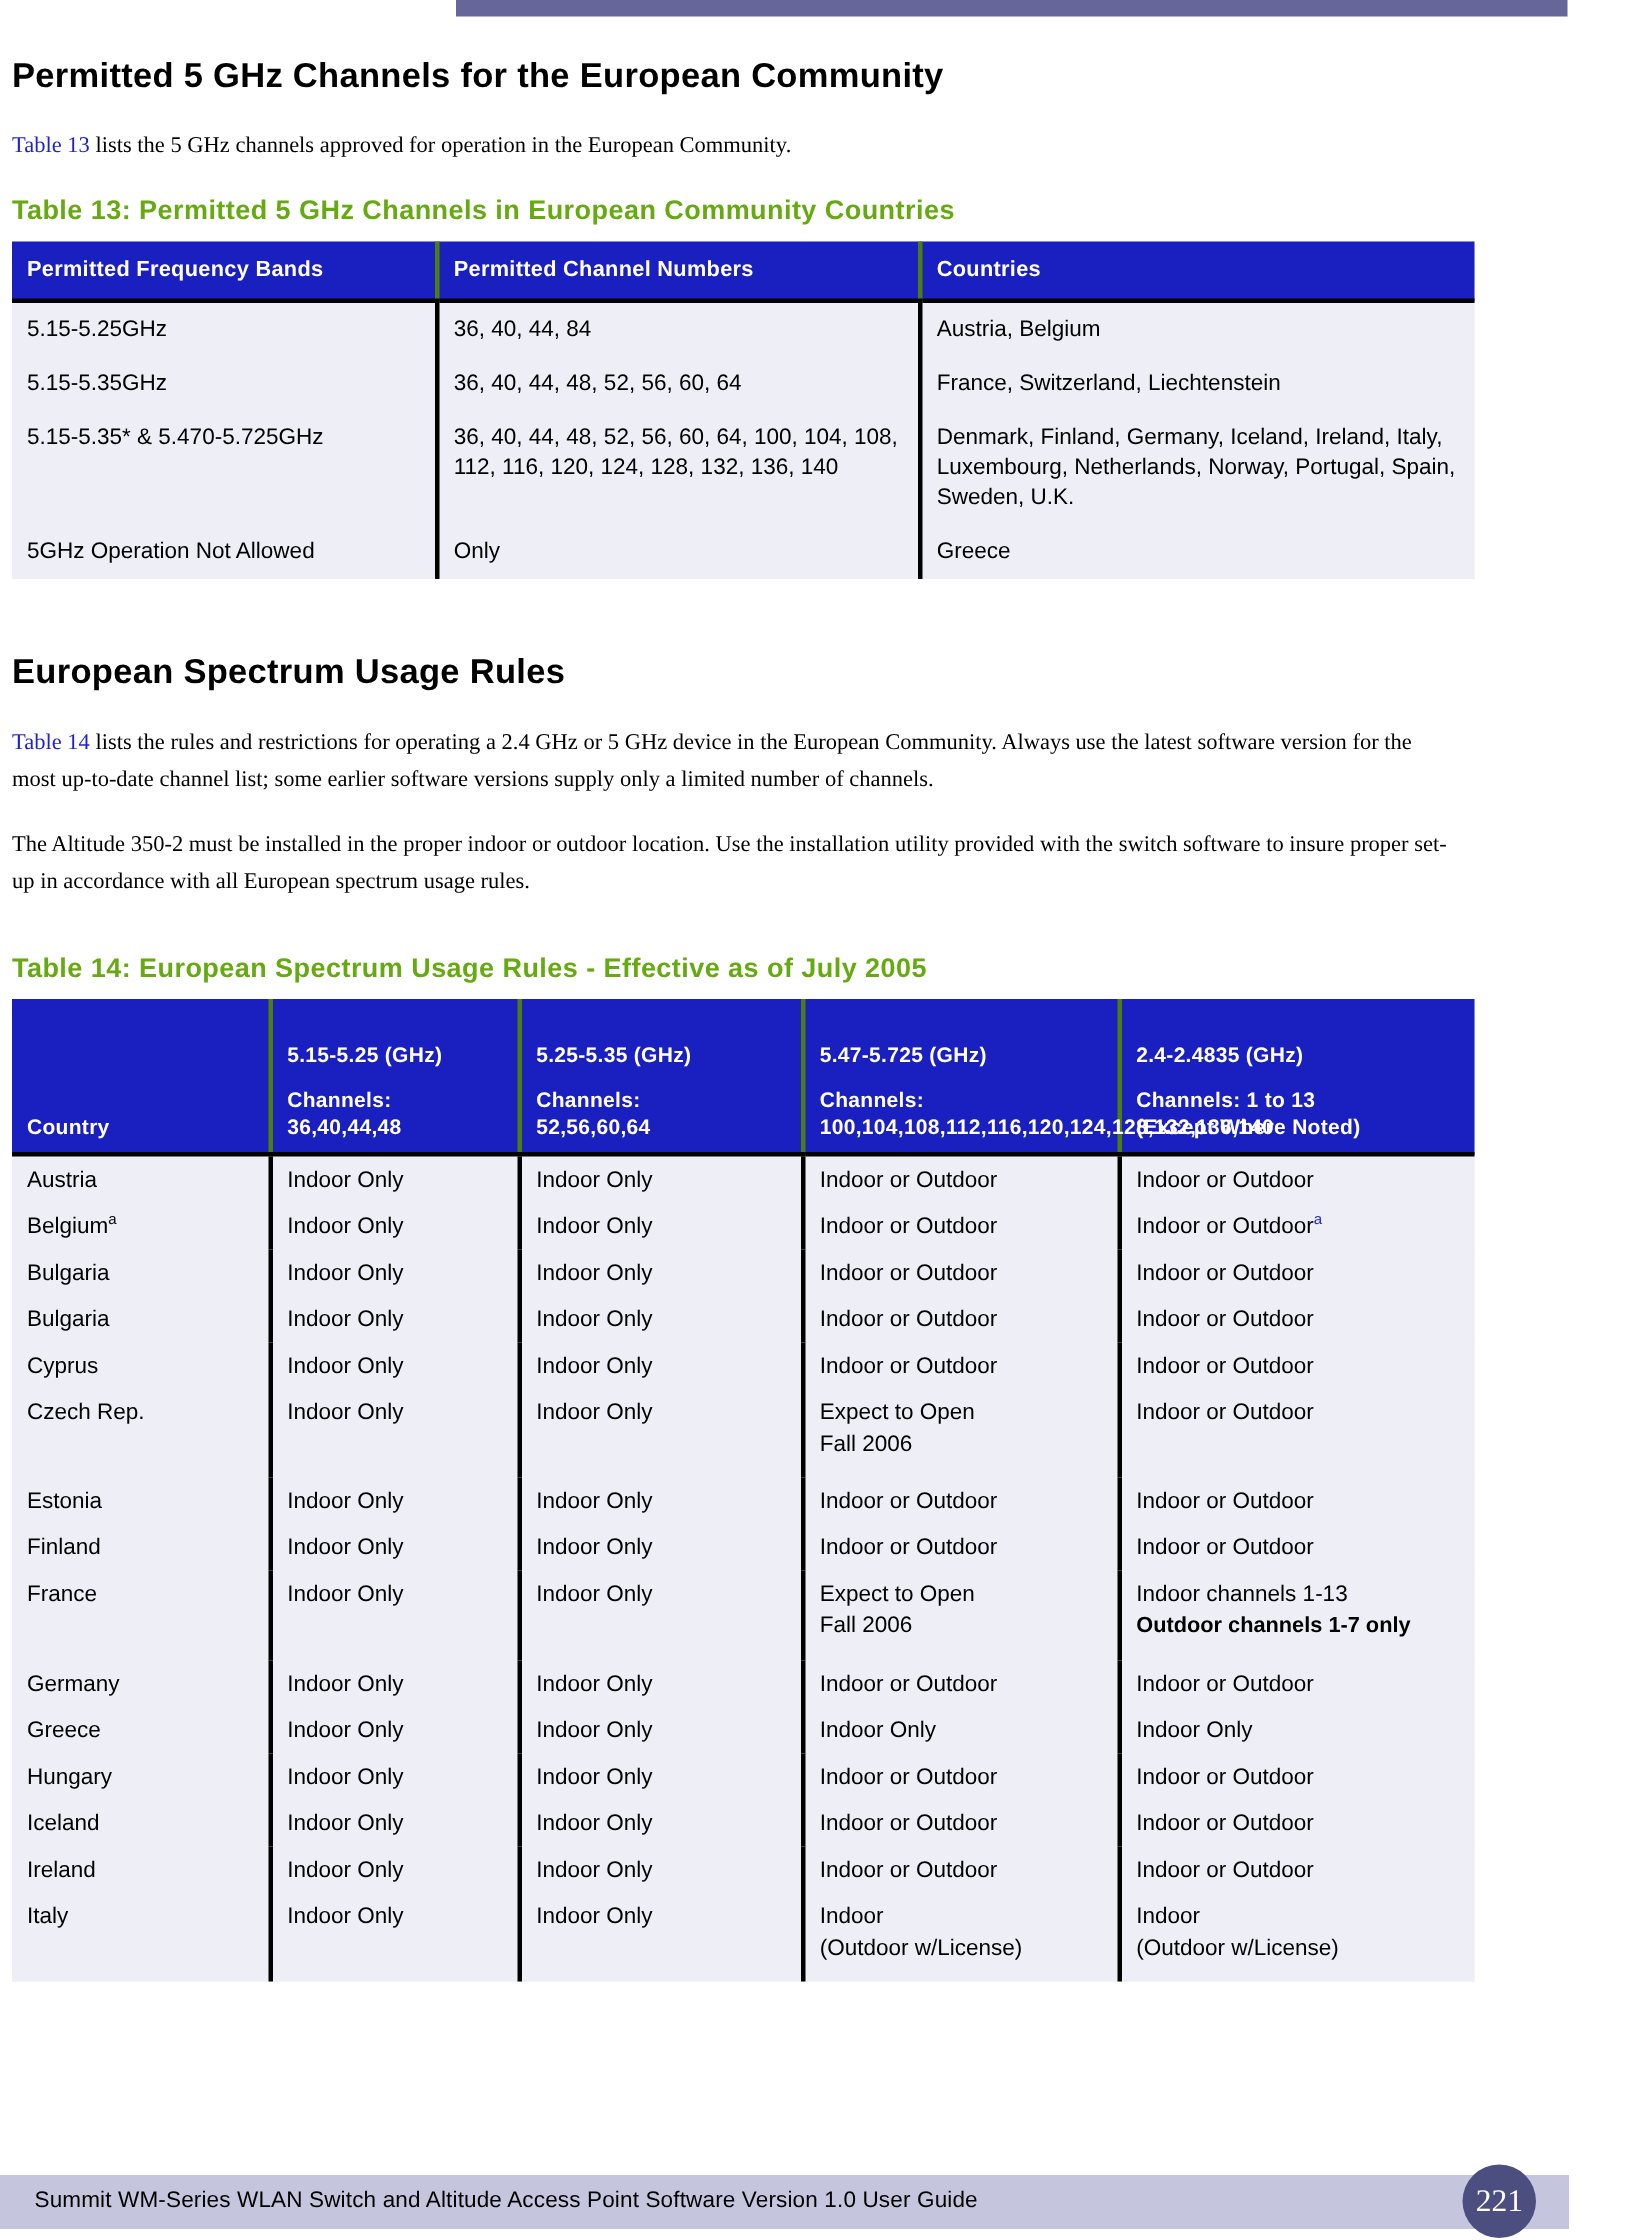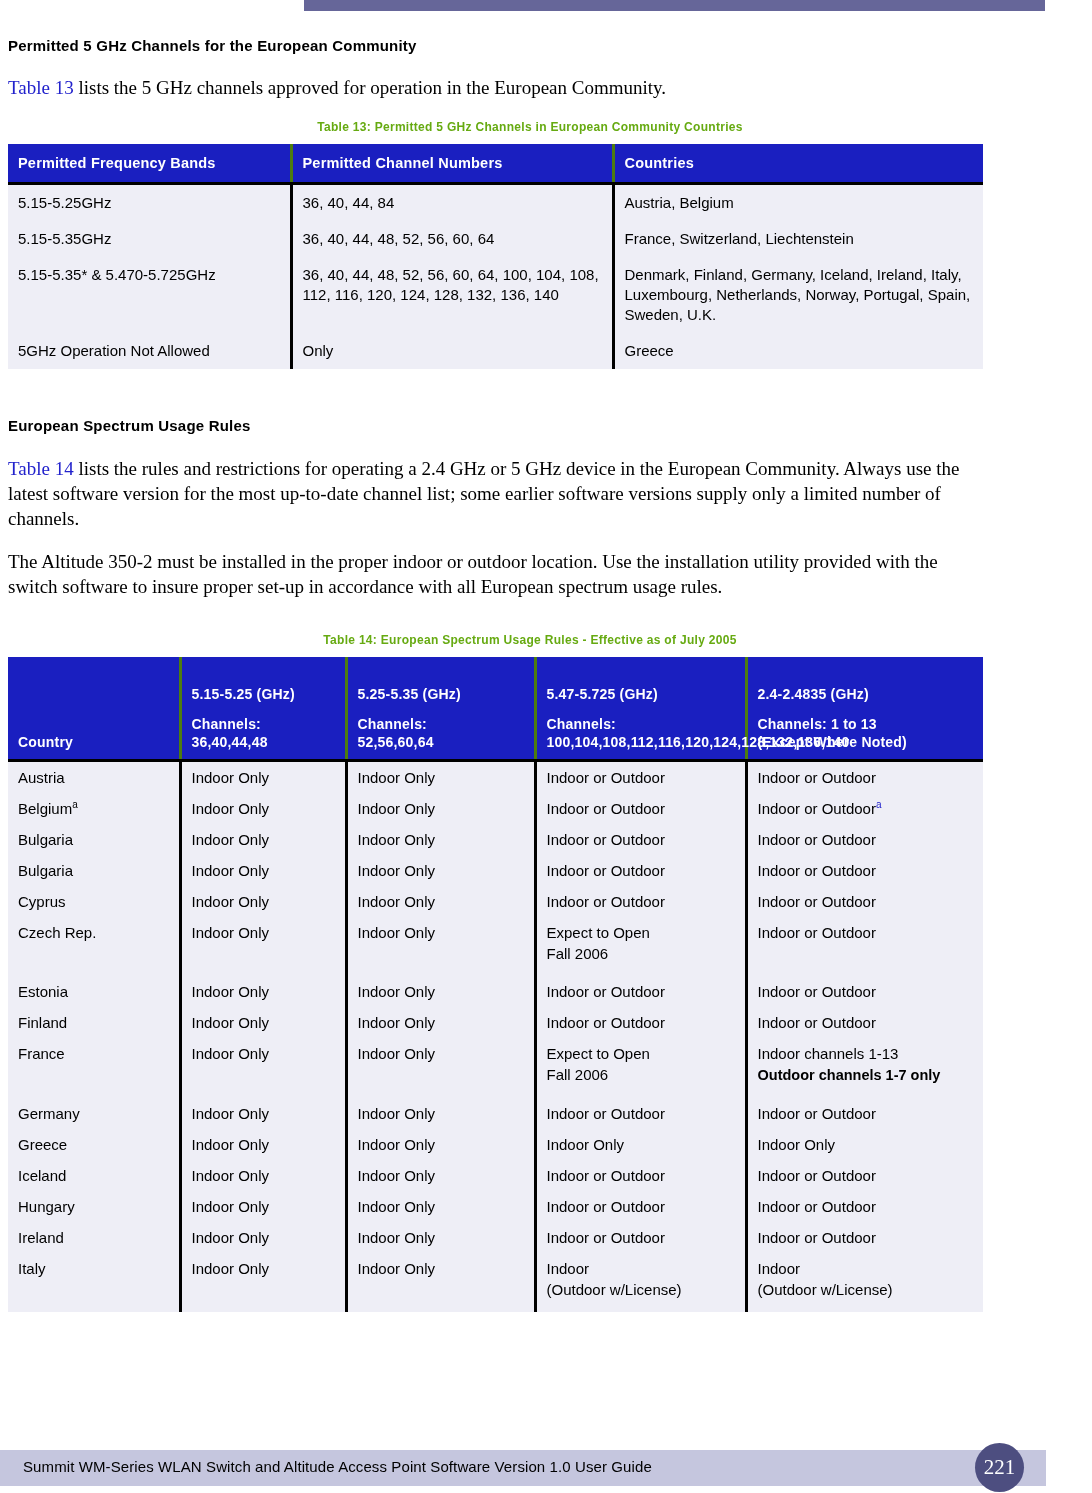--- a/index.html
+++ b/index.html
@@ -33,57 +33,56 @@
     width: 1092px;
   }
 
   .content {
     padding: 26px 40px 0 8px;
   }
 
   
   h1.section-title {
     font-family: "Liberation Sans", sans-serif;
-    font-size: 15px;
+    font-size: 23px;
     font-weight: bold;
     color: #000000;
     margin: 0 0 21px 0;
     letter-spacing: 0.2px;
   }
 
   h1.section-title.second {
     margin-top: 48px;
     margin-bottom: 22px;
   }
 
   p.body-text {
     font-family: "Liberation Serif", serif;
-    font-size: 19px;
+    font-size: 15px;
     line-height: 25px;
     color: #000000;
     margin: 0 0 18px 0;
     max-width: 960px;
   }
 
   p.body-text.tight {
     margin-bottom: 20px;
   }
 
   .xref {
     color: #2222CC;
   }
 
   .table-caption {
     font-family: "Liberation Sans", sans-serif;
-    font-size: 12px;
+    font-size: 18px;
     font-weight: bold;
     color: #66AA11;
     margin: 0 0 10px 0;
     letter-spacing: 0.3px;
-    text-align: center;
   }
 
   .table-caption.second {
     margin-top: 34px;
   }
 
   
   table.doc-table {
     border-collapse: collapse;
     border-spacing: 0;
@@ -373,28 +372,28 @@
             <td>Indoor or Outdoor</td>
           </tr>
           <tr>
             <td><span>Greece</span></td>
             <td>Indoor Only</td>
             <td>Indoor Only</td>
             <td>Indoor Only</td>
             <td>Indoor Only</td>
           </tr>
           <tr>
+            <td><span>Hungary</span></td>
+            <td>Indoor Only</td>
+            <td>Indoor Only</td>
+            <td>Indoor or Outdoor</td>
+            <td>Indoor or Outdoor</td>
+          </tr>
+          <tr>
             <td><span>Iceland</span></td>
-            <td>Indoor Only</td>
-            <td>Indoor Only</td>
-            <td>Indoor or Outdoor</td>
-            <td>Indoor or Outdoor</td>
-          </tr>
-          <tr>
-            <td><span>Hungary</span></td>
             <td>Indoor Only</td>
             <td>Indoor Only</td>
             <td>Indoor or Outdoor</td>
             <td>Indoor or Outdoor</td>
           </tr>
           <tr>
             <td><span>Ireland</span></td>
             <td>Indoor Only</td>
             <td>Indoor Only</td>
             <td>Indoor or Outdoor</td>

